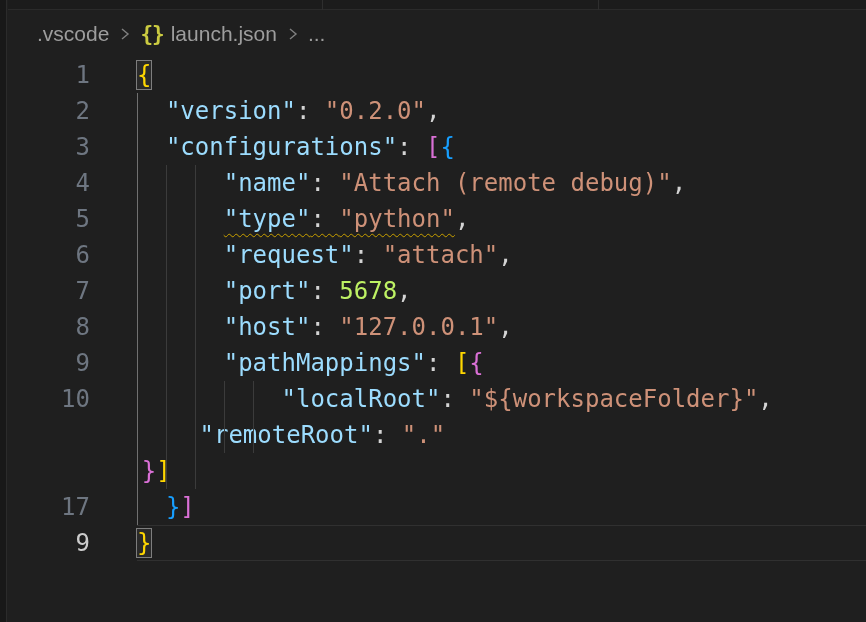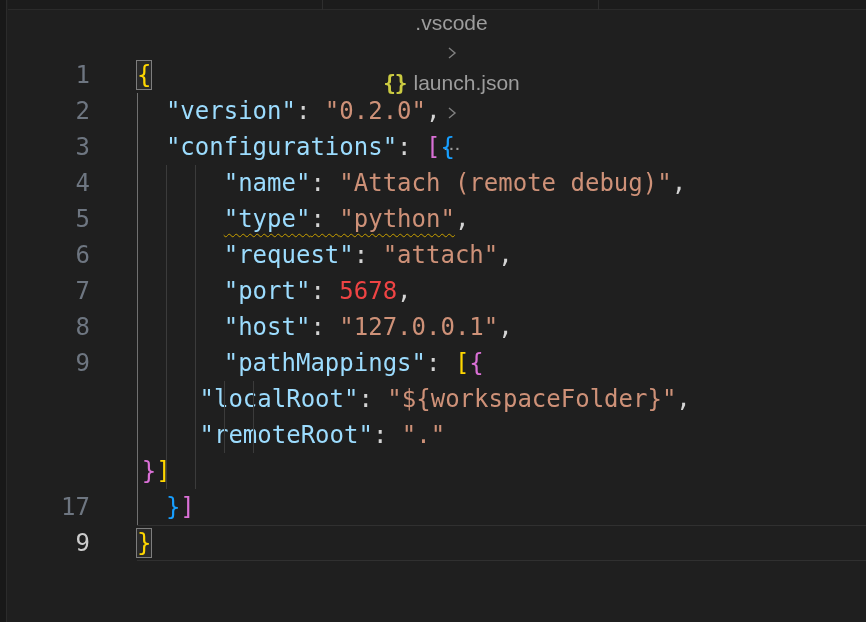--- a/index.html
+++ b/index.html
@@ -16,21 +16,21 @@
   .tab-bar { position: absolute; left: 8px; top: 0; width: 858px; height: 10px;
              background: var(--c-tab_strip_bg, #1C1C1C); border-bottom: 1px solid var(--c-border, #2B2B2B); }
   .tab-divider { position: absolute; top: 0; width: 1px; height: 10px; background: #2E2E2E; }
   .tab-divider.d1 { left: 314px; }
   .tab-divider.d2 { left: 590px; }
 
   
   .breadcrumbs { position: absolute; left: 8px; top: 11px; width: 858px; height: 46px;
                  display: flex; align-items: center; padding-left: 29px; gap: 9px;
                  font-family: "Liberation Sans", sans-serif; font-size: 21px;
-                 color: var(--c-breadcrumb_text, #9D9D9D); flex-direction: column; }
+                 color: var(--c-breadcrumb_text, #9D9D9D); }
   .crumb { cursor: pointer; }
   .crumb.file { display: flex; align-items: center; gap: 7px; }
   .json-glyph { color: var(--c-json_icon, #CBCB41); font-family: "DejaVu Sans Mono", monospace;
                 font-size: 21px; font-weight: bold; letter-spacing: -1px; }
   .chev { flex: 0 0 auto; }
 
   
   .editor { position: absolute; left: 8px; top: 57px; width: 858px; height: 565px; }
   .line { display: flex; height: 36px; align-items: center; }
   .ln { width: 82px; flex: 0 0 82px; text-align: right; font-size: 24px;
@@ -106,31 +106,32 @@
         <div class="line">
           <div class="ln">5</div>
           <div class="content"><span style="color: rgb(212, 212, 212);">      </span><span class="sq" style="color: rgb(156, 220, 254);">"type"</span><span class="sq" style="color: rgb(212, 212, 212);">: </span><span class="sq" style="color: rgb(206, 145, 120);">"python"</span><span style="color: rgb(212, 212, 212);">,</span></div>
         </div>
         <div class="line">
           <div class="ln">6</div>
           <div class="content"><span style="color: rgb(212, 212, 212);">      </span><span style="color: rgb(156, 220, 254);">"request"</span><span style="color: rgb(212, 212, 212);">: </span><span style="color: rgb(206, 145, 120);">"attach"</span><span style="color: rgb(212, 212, 212);">,</span></div>
         </div>
         <div class="line">
           <div class="ln">7</div>
-          <div class="content"><span style="color: rgb(212, 212, 212);">      </span><span style="color: rgb(156, 220, 254);">"port"</span><span style="color: rgb(212, 212, 212);">: </span><span style="color: #ef4444;">5678</span><span style="color: rgb(212, 212, 212);">,</span></div>
+          <div class="content"><span style="color: rgb(212, 212, 212);">      </span><span style="color: rgb(156, 220, 254);">"port"</span><span style="color: rgb(212, 212, 212);">: </span><span style="color: #bef264;">5678</span><span style="color: rgb(212, 212, 212);">,</span></div>
         </div>
         <div class="line">
           <div class="ln">8</div>
           <div class="content"><span style="color: rgb(212, 212, 212);">      </span><span style="color: rgb(156, 220, 254);">"host"</span><span style="color: rgb(212, 212, 212);">: </span><span style="color: rgb(206, 145, 120);">"127.0.0.1"</span><span style="color: rgb(212, 212, 212);">,</span></div>
         </div>
         <div class="line">
           <div class="ln">9</div>
           <div class="content"><span style="color: rgb(212, 212, 212);">      </span><span style="color: rgb(156, 220, 254);">"pathMappings"</span><span style="color: rgb(212, 212, 212);">: </span><span style="color: rgb(255, 215, 0);">[</span><span style="color: rgb(218, 112, 214);">{</span></div>
         </div>
         <div class="line">
+          <div class="ln">10</div>
           <div class="content"><span style="color: rgb(212, 212, 212);">          </span><span style="color: rgb(156, 220, 254);">"localRoot"</span><span style="color: rgb(212, 212, 212);">: </span><span style="color: rgb(206, 145, 120);">"${workspaceFolder}"</span><span style="color: rgb(212, 212, 212);">,</span></div>
         </div>
         <div class="line">
           <div class="content"><span style="color: rgb(212, 212, 212);">          </span><span style="color: rgb(156, 220, 254);">"remoteRoot"</span><span style="color: rgb(212, 212, 212);">: </span><span style="color: rgb(206, 145, 120);">"."</span></div>
         </div>
         <div class="line">
           <div class="content"><span style="color: rgb(212, 212, 212);">      </span><span style="color: rgb(218, 112, 214);">}</span><span style="color: rgb(255, 215, 0);">]</span></div>
         </div>
         <div class="line">
           <div class="ln">17</div>

